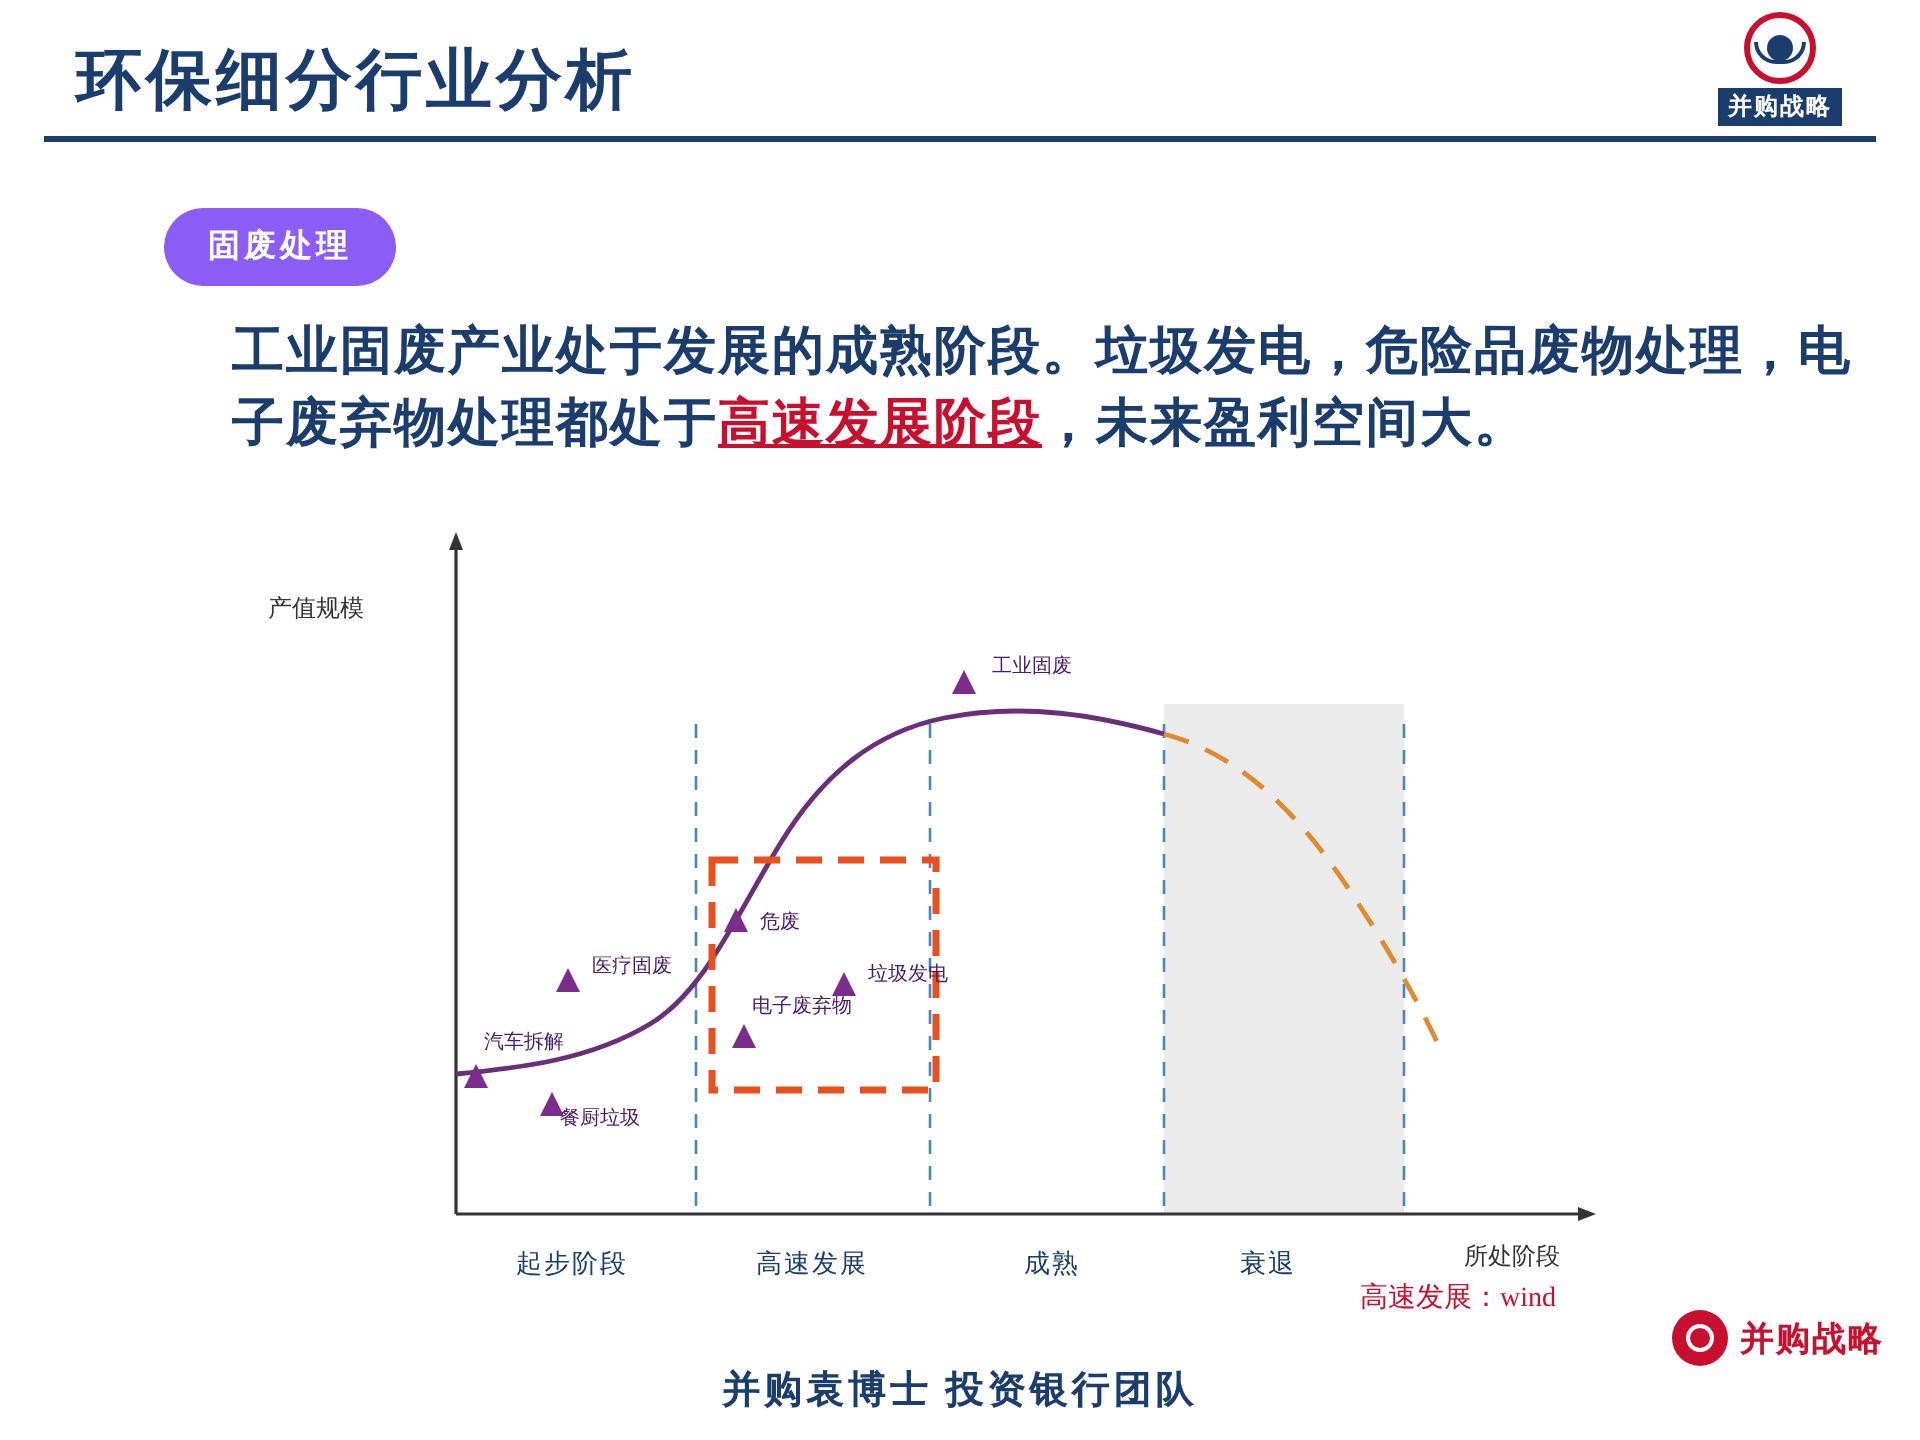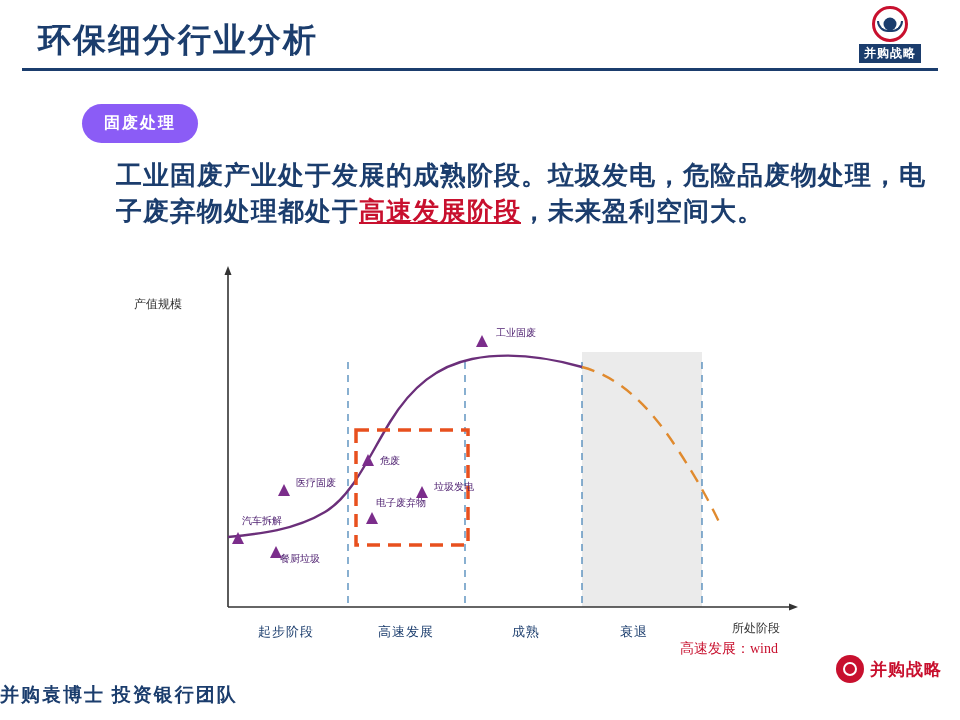--- a/index.html
+++ b/index.html
@@ -167,20 +167,21 @@
     color: #c8102e;
     font-family: "Liberation Serif", "DejaVu Serif", serif;
   }
 
   
   .footer {
     position: absolute;
     left: 0;
     top: 682px;
     width: 960px;
+    text-align: center;
     font-size: 19px;
     font-weight: bold;
     color: #1b3d6d;
     letter-spacing: 2px;
     font-family: "Liberation Serif", "DejaVu Serif", serif;
   }
 
   
   .watermark {
     position: absolute;

